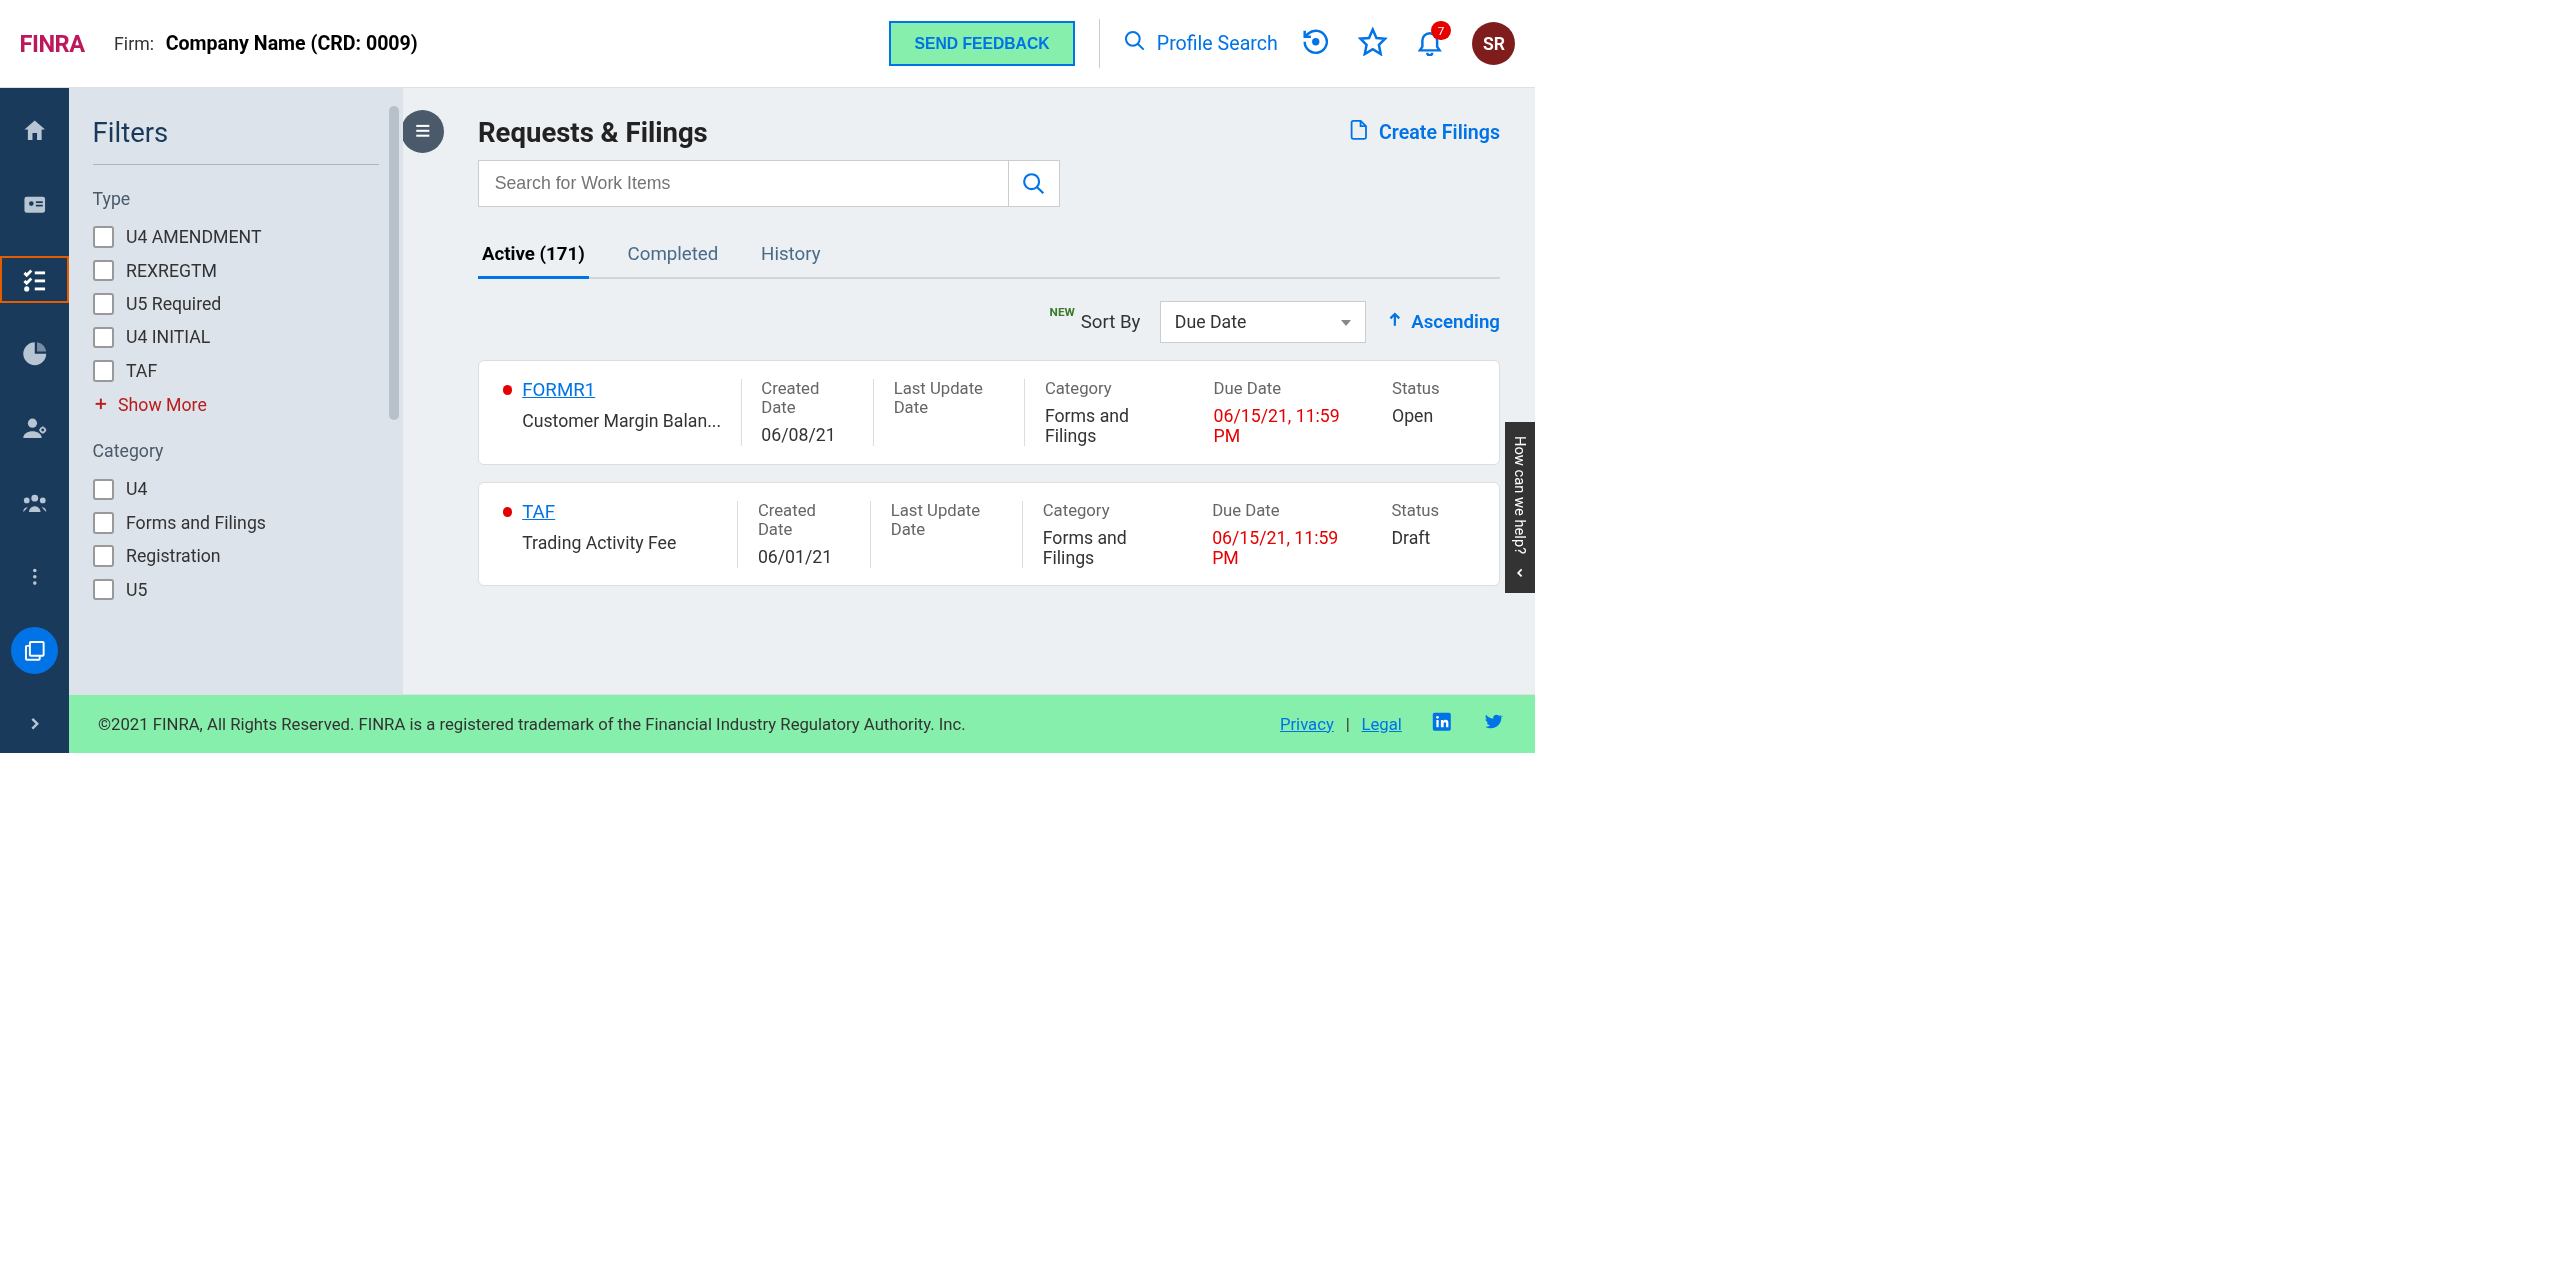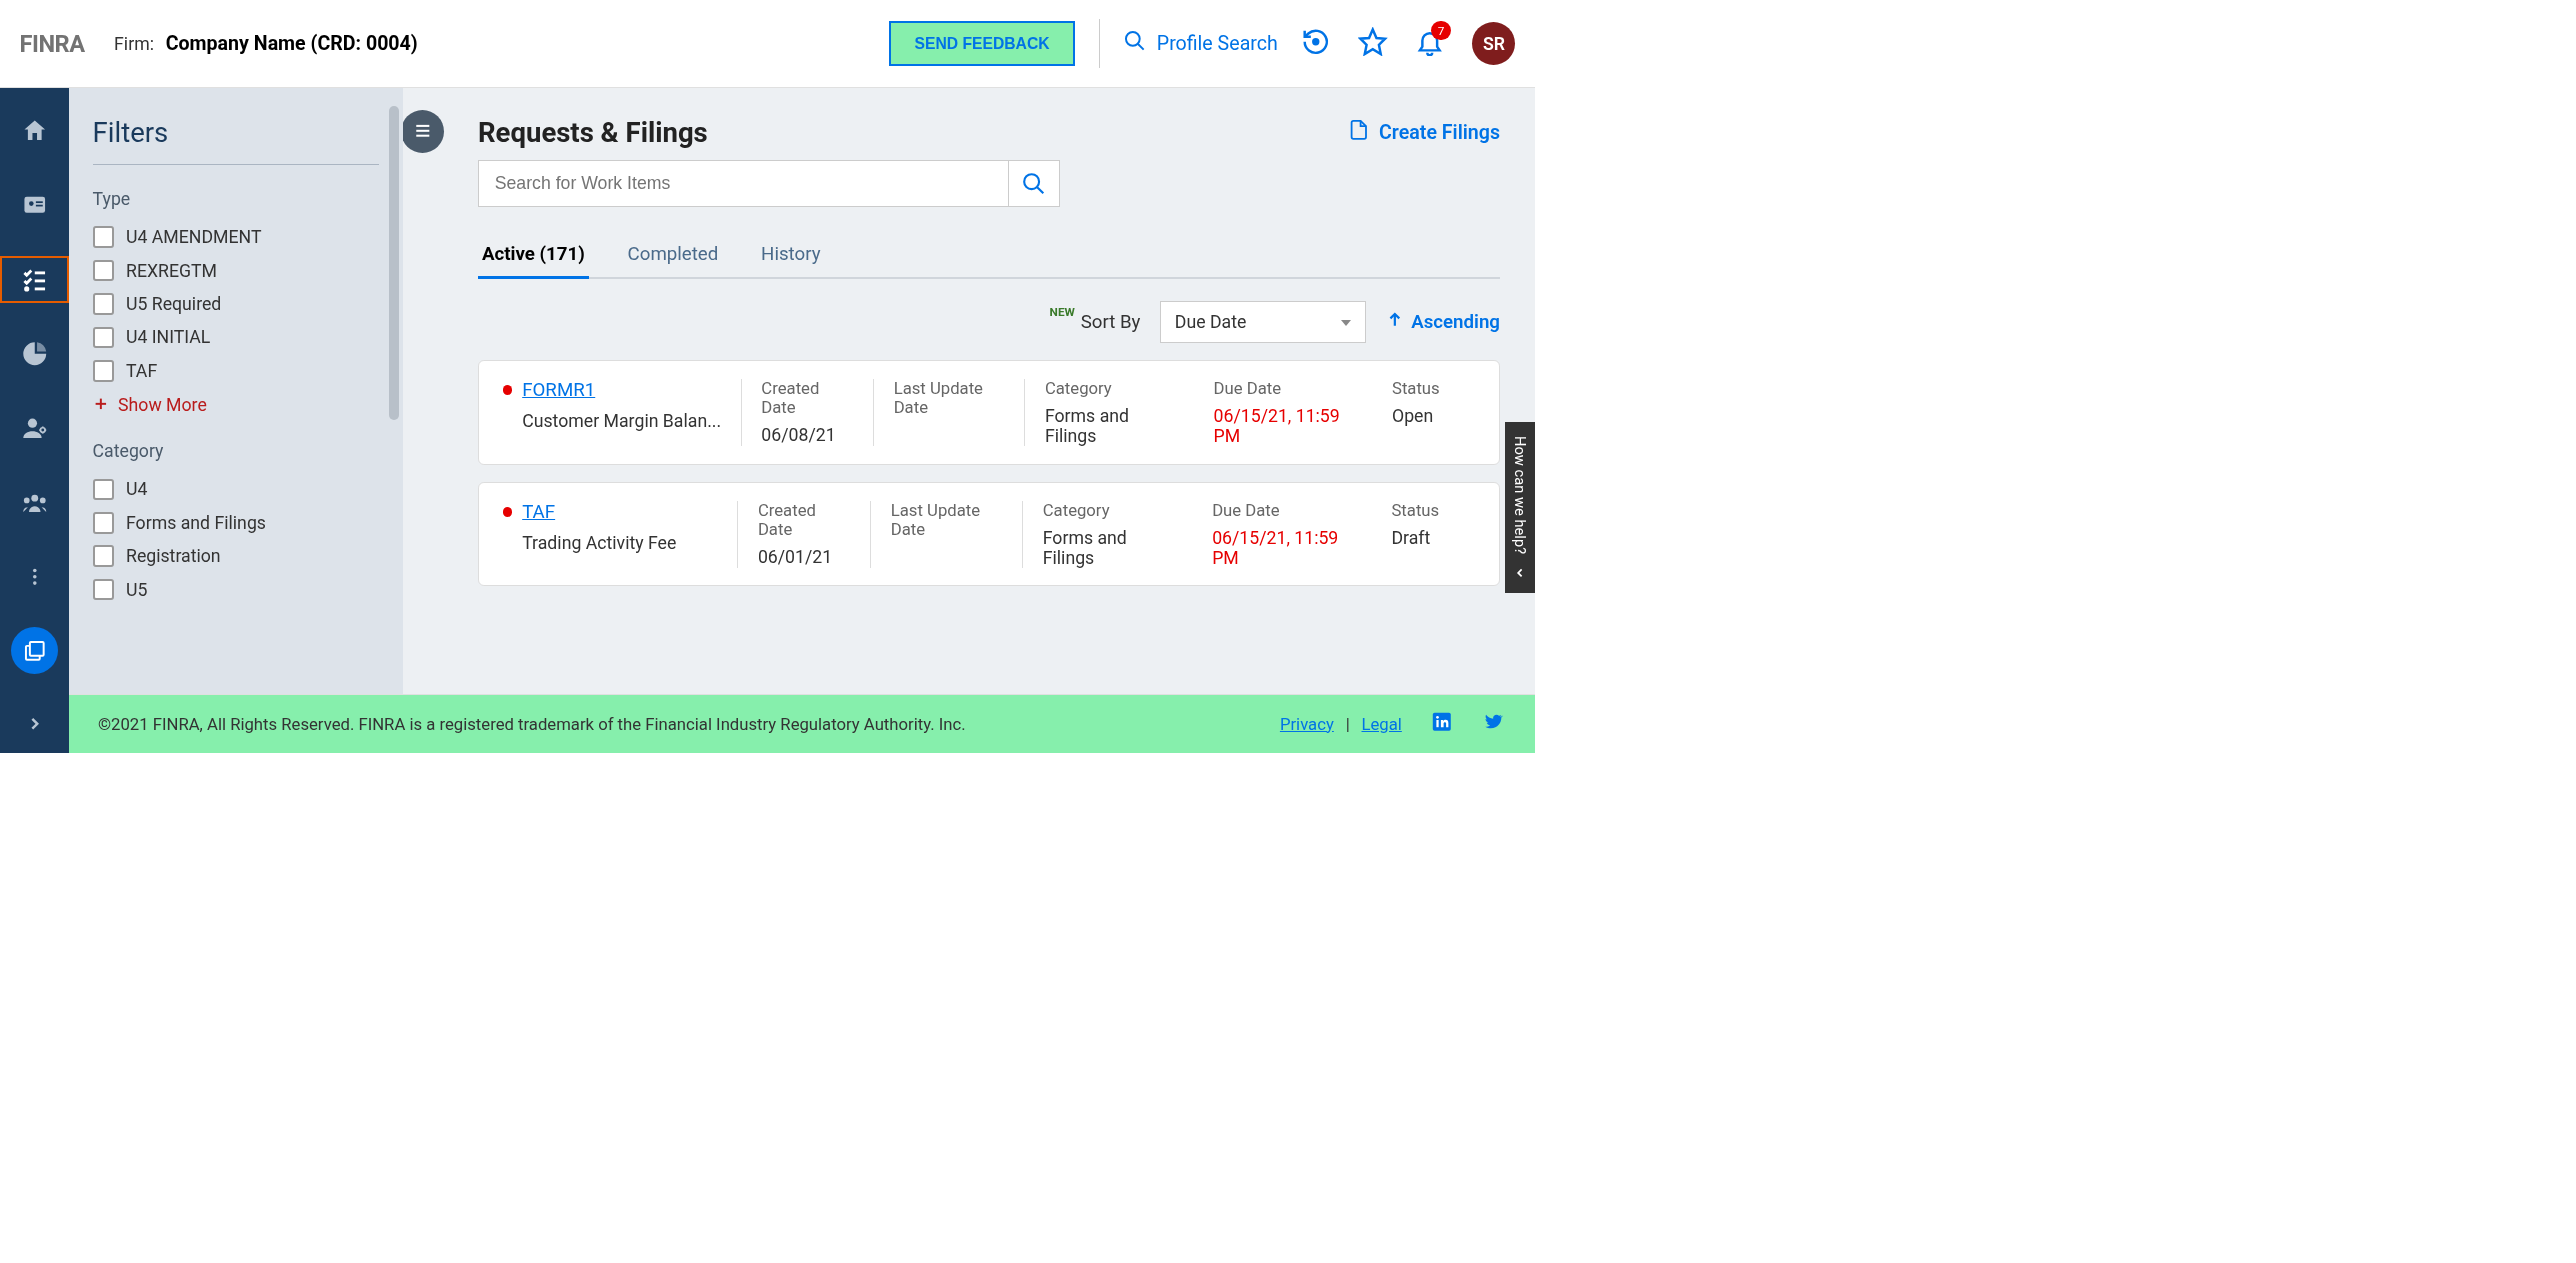--- a/index.html
+++ b/index.html
@@ -16,21 +16,21 @@
   height: 88px;
   display: flex;
   align-items: center;
   padding: 0 19.6px;
   border-bottom: 1px solid #e0e0e0;
   background: #fff;
 }
 .logo {
   font-size: 23.6px;
   font-weight: 700;
-  color: #737373;
+  color: #be185d;
   letter-spacing: -0.5px;
   margin-right: 29.5px;
 }
 .firm-label { font-size: 17.7px; color: #333; margin-right: 11.8px; }
 .firm-name { font-size: 19.6px; font-weight: 700; color: #000; }
 .topbar-spacer { flex: 1; }
 .feedback-btn {
   border: 2px solid #0073e6;
   background: #86efac;
   color: #0073e6;
@@ -307,21 +307,21 @@
   cursor: pointer;
   display: flex; align-items: center; gap: 11.8px;
 }
 </style>
 </head>
 <body>
 
 <div class="topbar">
   <div class="logo">FINRA</div>
   <span class="firm-label">Firm:</span>
-  <span class="firm-name">Company Name (CRD: 0004)</span>
+  <span class="firm-name">Company Name (CRD: 0009)</span>
   <div class="topbar-spacer"></div>
   <button class="feedback-btn">SEND FEEDBACK</button>
   <div class="topbar-divider"></div>
   <div class="profile-search">
     <span>
       <svg width="23.6" height="23.6" viewBox="0 0 24 24" fill="none" stroke="currentColor" stroke-width="2">
           <circle cx="10" cy="10" r="7"></circle>
           <line x1="21" y1="21" x2="15" y2="15"></line>
         </svg>
     </span>

